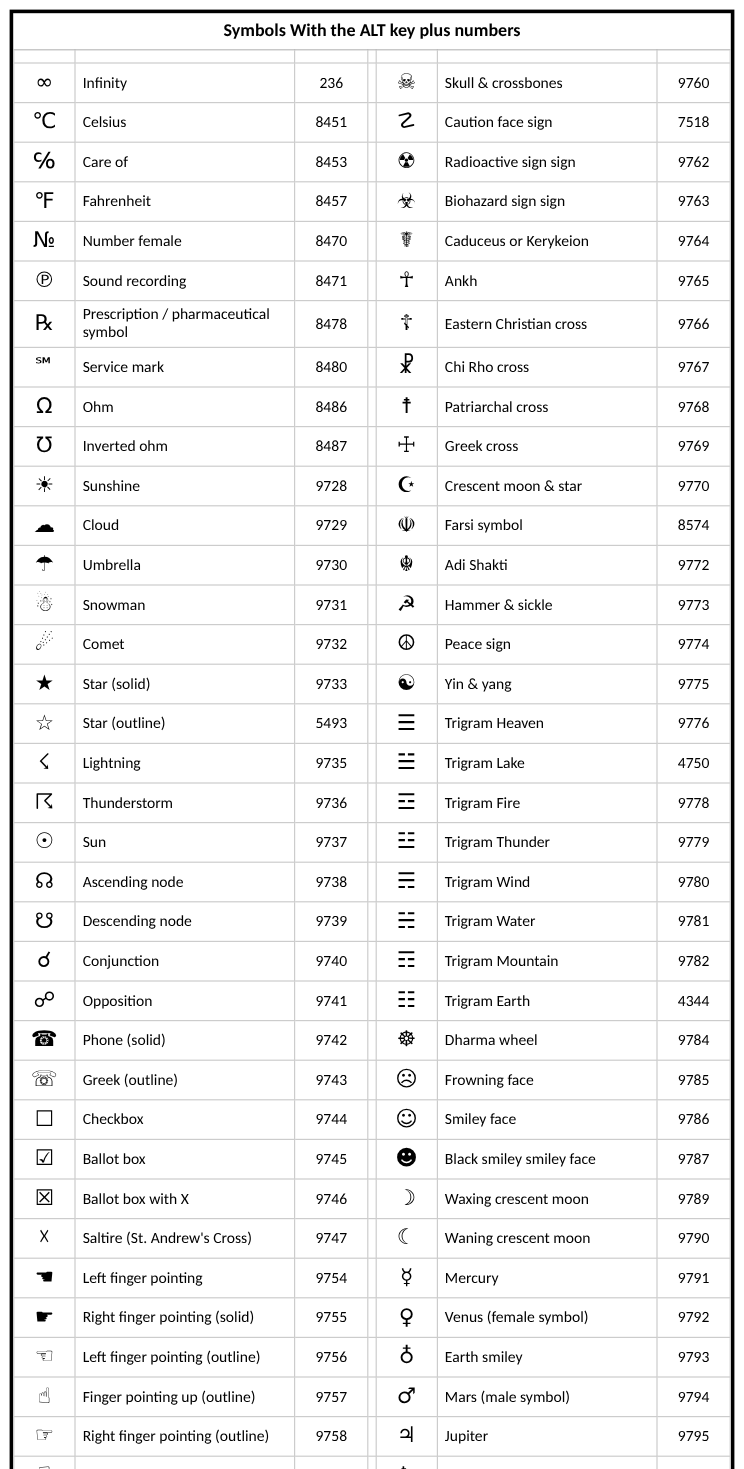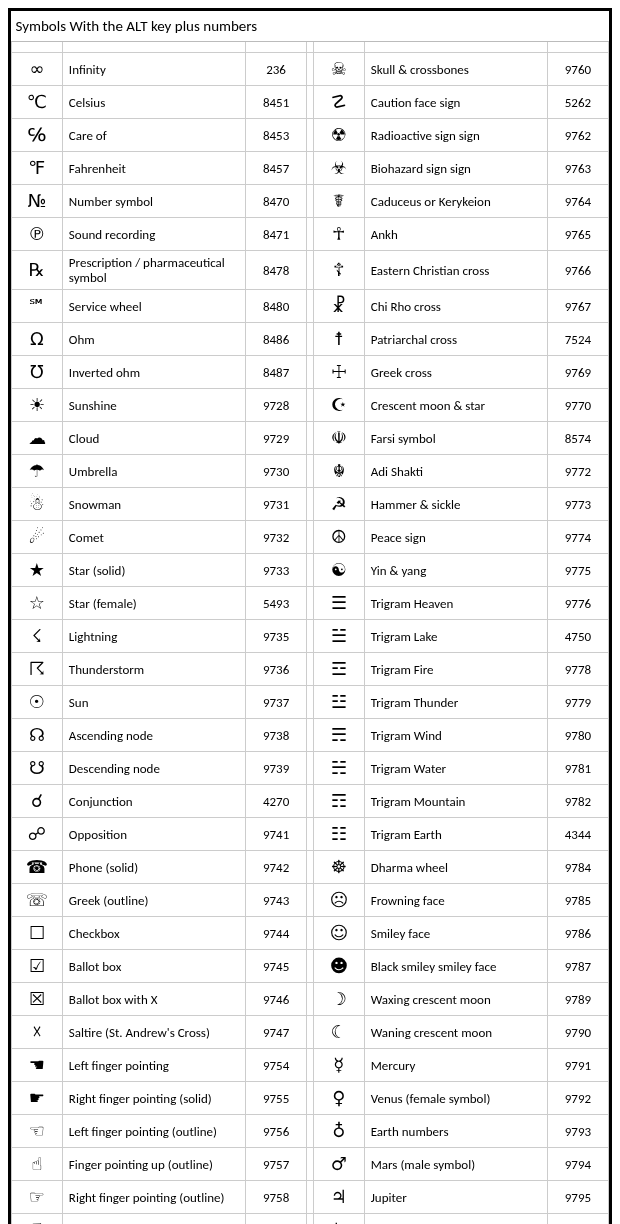--- a/index.html
+++ b/index.html
@@ -16,23 +16,23 @@
     border: 3px solid #000;
     width: 100%;
     box-sizing: border-box;
   }
   table {
     border-collapse: collapse;
     width: 100%;
     table-layout: fixed;
   }
   th {
-    font-weight: 400;
+    font-weight: 700;
     font-size: 15px;
-    text-align: left;
+    text-align: center;
     padding: 6px 4px;
     border-bottom: 1px solid #bbb;
     margin-top: 41px;
   }
   td {
     border: 1px solid #ccc;
     padding: 4px 6px;
     vertical-align: middle;
     height: 24px;
   }
@@ -93,21 +93,21 @@
           <td class="desc">Skull &amp; crossbones</td>
           <td class="num">9760</td>
         </tr>
         <tr>
           <td class="sym">℃</td>
           <td class="desc">Celsius</td>
           <td class="num">8451</td>
           <td class="gap"></td>
           <td class="sym">☡</td>
           <td class="desc">Caution face sign</td>
-          <td class="num">5262</td>
+          <td class="num">7518</td>
         </tr>
         <tr>
           <td class="sym">℅</td>
           <td class="desc">Care of</td>
           <td class="num">8453</td>
           <td class="gap"></td>
           <td class="sym">☢</td>
           <td class="desc">Radioactive sign sign</td>
           <td class="num">9762</td>
         </tr>
@@ -115,21 +115,21 @@
           <td class="sym">℉</td>
           <td class="desc">Fahrenheit</td>
           <td class="num">8457</td>
           <td class="gap"></td>
           <td class="sym">☣</td>
           <td class="desc">Biohazard sign sign</td>
           <td class="num">9763</td>
         </tr>
         <tr>
           <td class="sym">№</td>
-          <td class="desc">Number symbol</td>
+          <td class="desc">Number female</td>
           <td class="num">8470</td>
           <td class="gap"></td>
           <td class="sym">☤</td>
           <td class="desc">Caduceus or Kerykeion</td>
           <td class="num">9764</td>
         </tr>
         <tr>
           <td class="sym">℗</td>
           <td class="desc">Sound recording</td>
           <td class="num">8471</td>
@@ -142,35 +142,35 @@
           <td class="sym">℞</td>
           <td class="desc">Prescription / pharmaceutical symbol</td>
           <td class="num">8478</td>
           <td class="gap"></td>
           <td class="sym">☦</td>
           <td class="desc">Eastern Christian cross</td>
           <td class="num">9766</td>
         </tr>
         <tr>
           <td class="sym">℠</td>
-          <td class="desc">Service wheel</td>
+          <td class="desc">Service mark</td>
           <td class="num">8480</td>
           <td class="gap"></td>
           <td class="sym">☧</td>
           <td class="desc">Chi Rho cross</td>
           <td class="num">9767</td>
         </tr>
         <tr>
           <td class="sym">Ω</td>
           <td class="desc">Ohm</td>
           <td class="num">8486</td>
           <td class="gap"></td>
           <td class="sym">☨</td>
           <td class="desc">Patriarchal cross</td>
-          <td class="num">7524</td>
+          <td class="num">9768</td>
         </tr>
         <tr>
           <td class="sym">℧</td>
           <td class="desc">Inverted ohm</td>
           <td class="num">8487</td>
           <td class="gap"></td>
           <td class="sym">☩</td>
           <td class="desc">Greek cross</td>
           <td class="num">9769</td>
         </tr>
@@ -223,21 +223,21 @@
           <td class="sym">★</td>
           <td class="desc">Star (solid)</td>
           <td class="num">9733</td>
           <td class="gap"></td>
           <td class="sym">☯</td>
           <td class="desc">Yin &amp; yang</td>
           <td class="num">9775</td>
         </tr>
         <tr>
           <td class="sym">☆</td>
-          <td class="desc">Star (female)</td>
+          <td class="desc">Star (outline)</td>
           <td class="num">5493</td>
           <td class="gap"></td>
           <td class="sym">☰</td>
           <td class="desc">Trigram Heaven</td>
           <td class="num">9776</td>
         </tr>
         <tr>
           <td class="sym">☇</td>
           <td class="desc">Lightning</td>
           <td class="num">9735</td>
@@ -278,21 +278,21 @@
           <td class="desc">Descending node</td>
           <td class="num">9739</td>
           <td class="gap"></td>
           <td class="sym">☵</td>
           <td class="desc">Trigram Water</td>
           <td class="num">9781</td>
         </tr>
         <tr>
           <td class="sym">☌</td>
           <td class="desc">Conjunction</td>
-          <td class="num">4270</td>
+          <td class="num">9740</td>
           <td class="gap"></td>
           <td class="sym">☶</td>
           <td class="desc">Trigram Mountain</td>
           <td class="num">9782</td>
         </tr>
         <tr>
           <td class="sym">☍</td>
           <td class="desc">Opposition</td>
           <td class="num">9741</td>
           <td class="gap"></td>
@@ -371,21 +371,21 @@
           <td class="sym">♀</td>
           <td class="desc">Venus (female symbol)</td>
           <td class="num">9792</td>
         </tr>
         <tr>
           <td class="sym">☜</td>
           <td class="desc">Left finger pointing (outline)</td>
           <td class="num">9756</td>
           <td class="gap"></td>
           <td class="sym">♁</td>
-          <td class="desc">Earth numbers</td>
+          <td class="desc">Earth smiley</td>
           <td class="num">9793</td>
         </tr>
         <tr>
           <td class="sym">☝</td>
           <td class="desc">Finger pointing up (outline)</td>
           <td class="num">9757</td>
           <td class="gap"></td>
           <td class="sym">♂</td>
           <td class="desc">Mars (male symbol)</td>
           <td class="num">9794</td>

